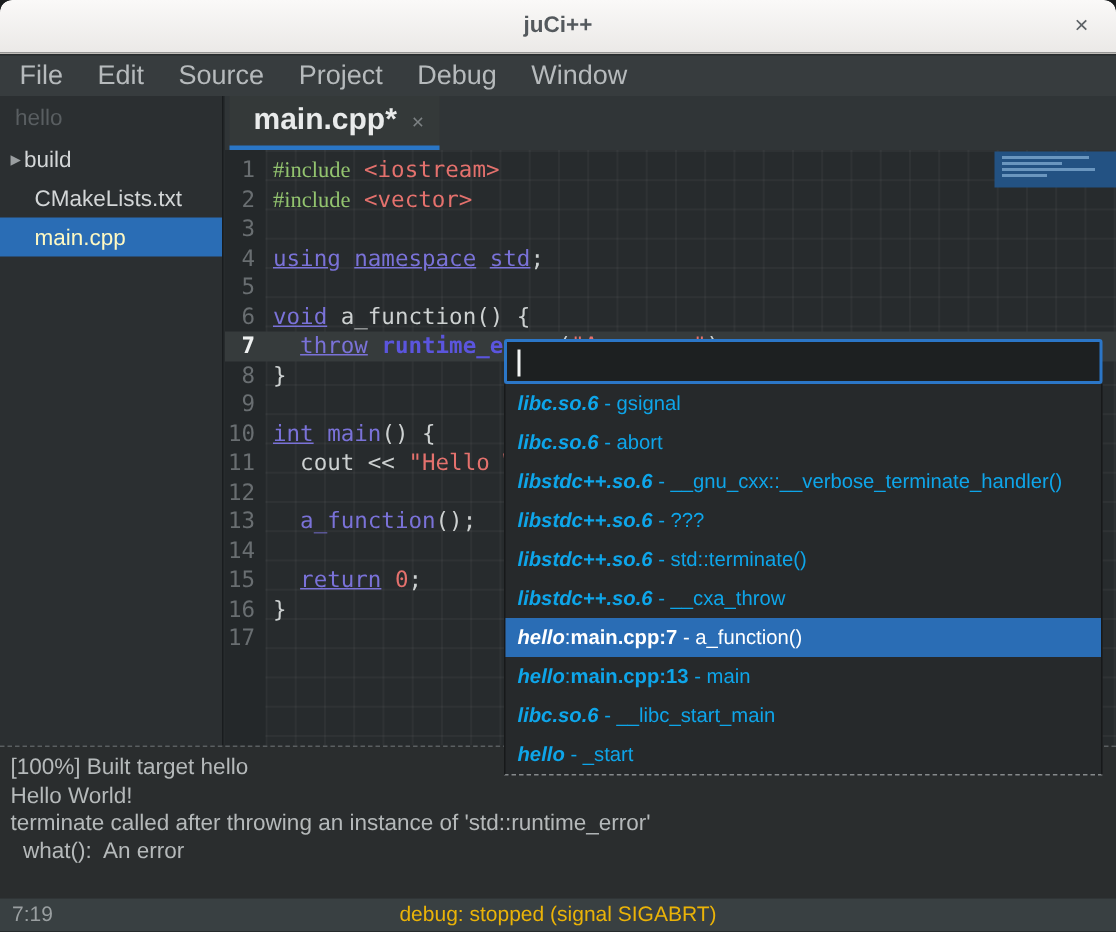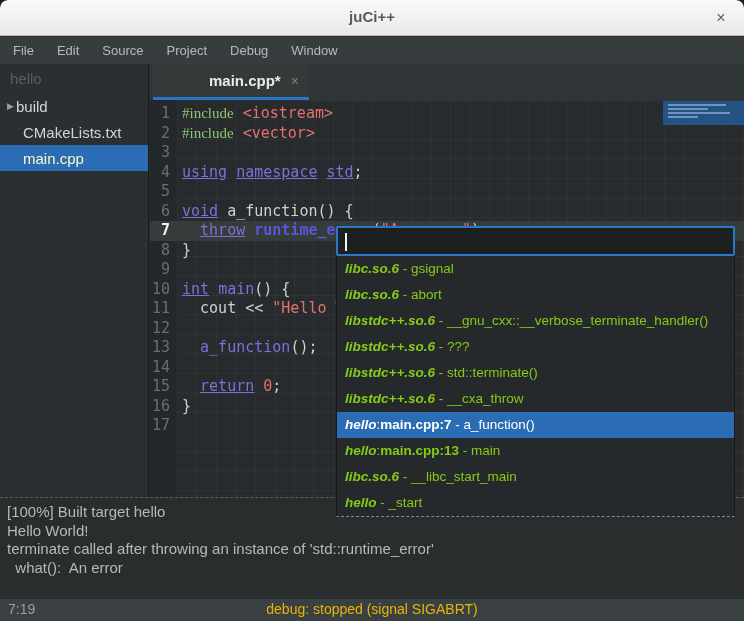--- a/index.html
+++ b/index.html
@@ -11,37 +11,37 @@
     background:linear-gradient(#faf9f8,#ebe9e7); border-bottom:1px solid #bfbcb8;
     border-radius:8px 8px 0 0; }
   .titlebar .title { position:absolute; left:0; right:0; top:8px; text-align:center;
     color:#54595d; font-size:15px; font-weight:bold; }
   .titlebar .close { position:absolute; right:12px; top:7px; width:22px; height:22px;
     color:#5e6367; font-size:16px; line-height:22px; text-align:center; cursor:default; }
 
   
   .menubar { position:absolute; left:0; top:37px; width:100%; height:27px;
     background:#373c3e; display:flex; align-items:center; padding-left:4px; }
-  .menu-item { color:#b6babc; font-size:13px; padding:0 9px; margin-right:5px; height:100%;
+  .menu-item { color:#b6babc; font-size:18px; padding:0 9px; margin-right:5px; height:100%;
     display:flex; align-items:center;text-align:center; }
 
   
   .sidebar { position:absolute; left:0; top:64px; width:149px; bottom:124px;
     background:#2b2f31; border-right:1px solid #191c1e; }
   .side-header { height:29px; line-height:29px; padding-left:10px; color:#595e61; font-size:15px; }
   .side-item { height:26px; display:flex; align-items:center; color:#d3d6d7; font-size:15px; }
   .side-item .tri { width:16px; padding-left:7px; font-size:9px; color:#9a9ea0; }
   .side-item .noexp { width:23px; }
   .side-item.selected { background:#2a6db5; color:#fef9c3; }
 
   
   .tabbar { position:absolute; left:150px; top:64px; right:0; height:36px; background:#30353 7; background:#303537; }
   .tab { position:absolute; left:3px; top:0; height:36px; padding:0 10px 0 16px;
     display:flex; align-items:center; background:#343939; border-bottom:3px solid #2a76c6; }
-  .tab .tab-label { color:#e9ebeb; font-size:15px; font-weight:bold;margin-left:40px; }
+  .tab .tab-label { color:#e9ebeb; font-size:20px; font-weight:bold; }
   .tab .tab-close { color:#7c8183; font-size:14px; margin-left:10px; }
 
   
   .editor { position:absolute; left:150px; top:100px; right:0; bottom:124px; background:#272b2d; overflow:hidden; }
   .gutter-bg { position:absolute; left:0; top:0; bottom:0; width:27px; background:#24282a; }
   .grid { position:absolute; left:27px; top:0; right:0; bottom:0;
     background-image:
       linear-gradient(to right, rgba(255,255,255,0.035) 1px, transparent 1px),
       linear-gradient(to bottom, rgba(255,255,255,0.035) 1px, transparent 1px);
     background-size:19.5px 19.5px; }
@@ -61,21 +61,21 @@
 
   
   .dbg-tip { position:absolute; right:0; top:1px; width:81px; height:24px; background:#235283; padding:3px 5px 0 5px; }
   .dbg-tip i { display:block; height:2px; margin-bottom:2px; background:rgba(165,205,240,0.55); }
 
   
   .popup { position:absolute; left:336px; top:226px; width:399px; z-index:40; }
   .pop-input { height:30px; background:#1d2021; border:2px solid #2b76c7; border-radius:2px; position:relative; }
   .pop-caret { position:absolute; left:7px; top:5px; width:1.5px; height:18px; background:#f2f4f4; }
   .pop-list { background:#26292b; border:1px solid #17191a; border-top:none; border-bottom:1px dashed #85898b; }
-  .pop-item { height:26px; line-height:26px; padding:0 8px; color:#84cc16; font-size:13.5px; white-space:nowrap; overflow:hidden; }
+  .pop-item { height:26px; line-height:26px; padding:0 8px; color:#0ea5e9; font-size:13.5px; white-space:nowrap; overflow:hidden; }
   .pop-item.selected { background:#2a6db5; color:#ffffff; }
   .pop-item .lib { font-style:italic; font-weight:bold; }
   .pop-item .loc { font-weight:bold;margin-top:20px; }
 
   
   .output { position:absolute; left:0; bottom:22px; width:100%; height:102px; background:#2a2d2e;
     border-top:1px dashed #5a5f61; padding:5px 7px; }
   .out-line { color:#b5b9ba; font-size:15px; line-height:18.5px; white-space:pre; }
 
   

